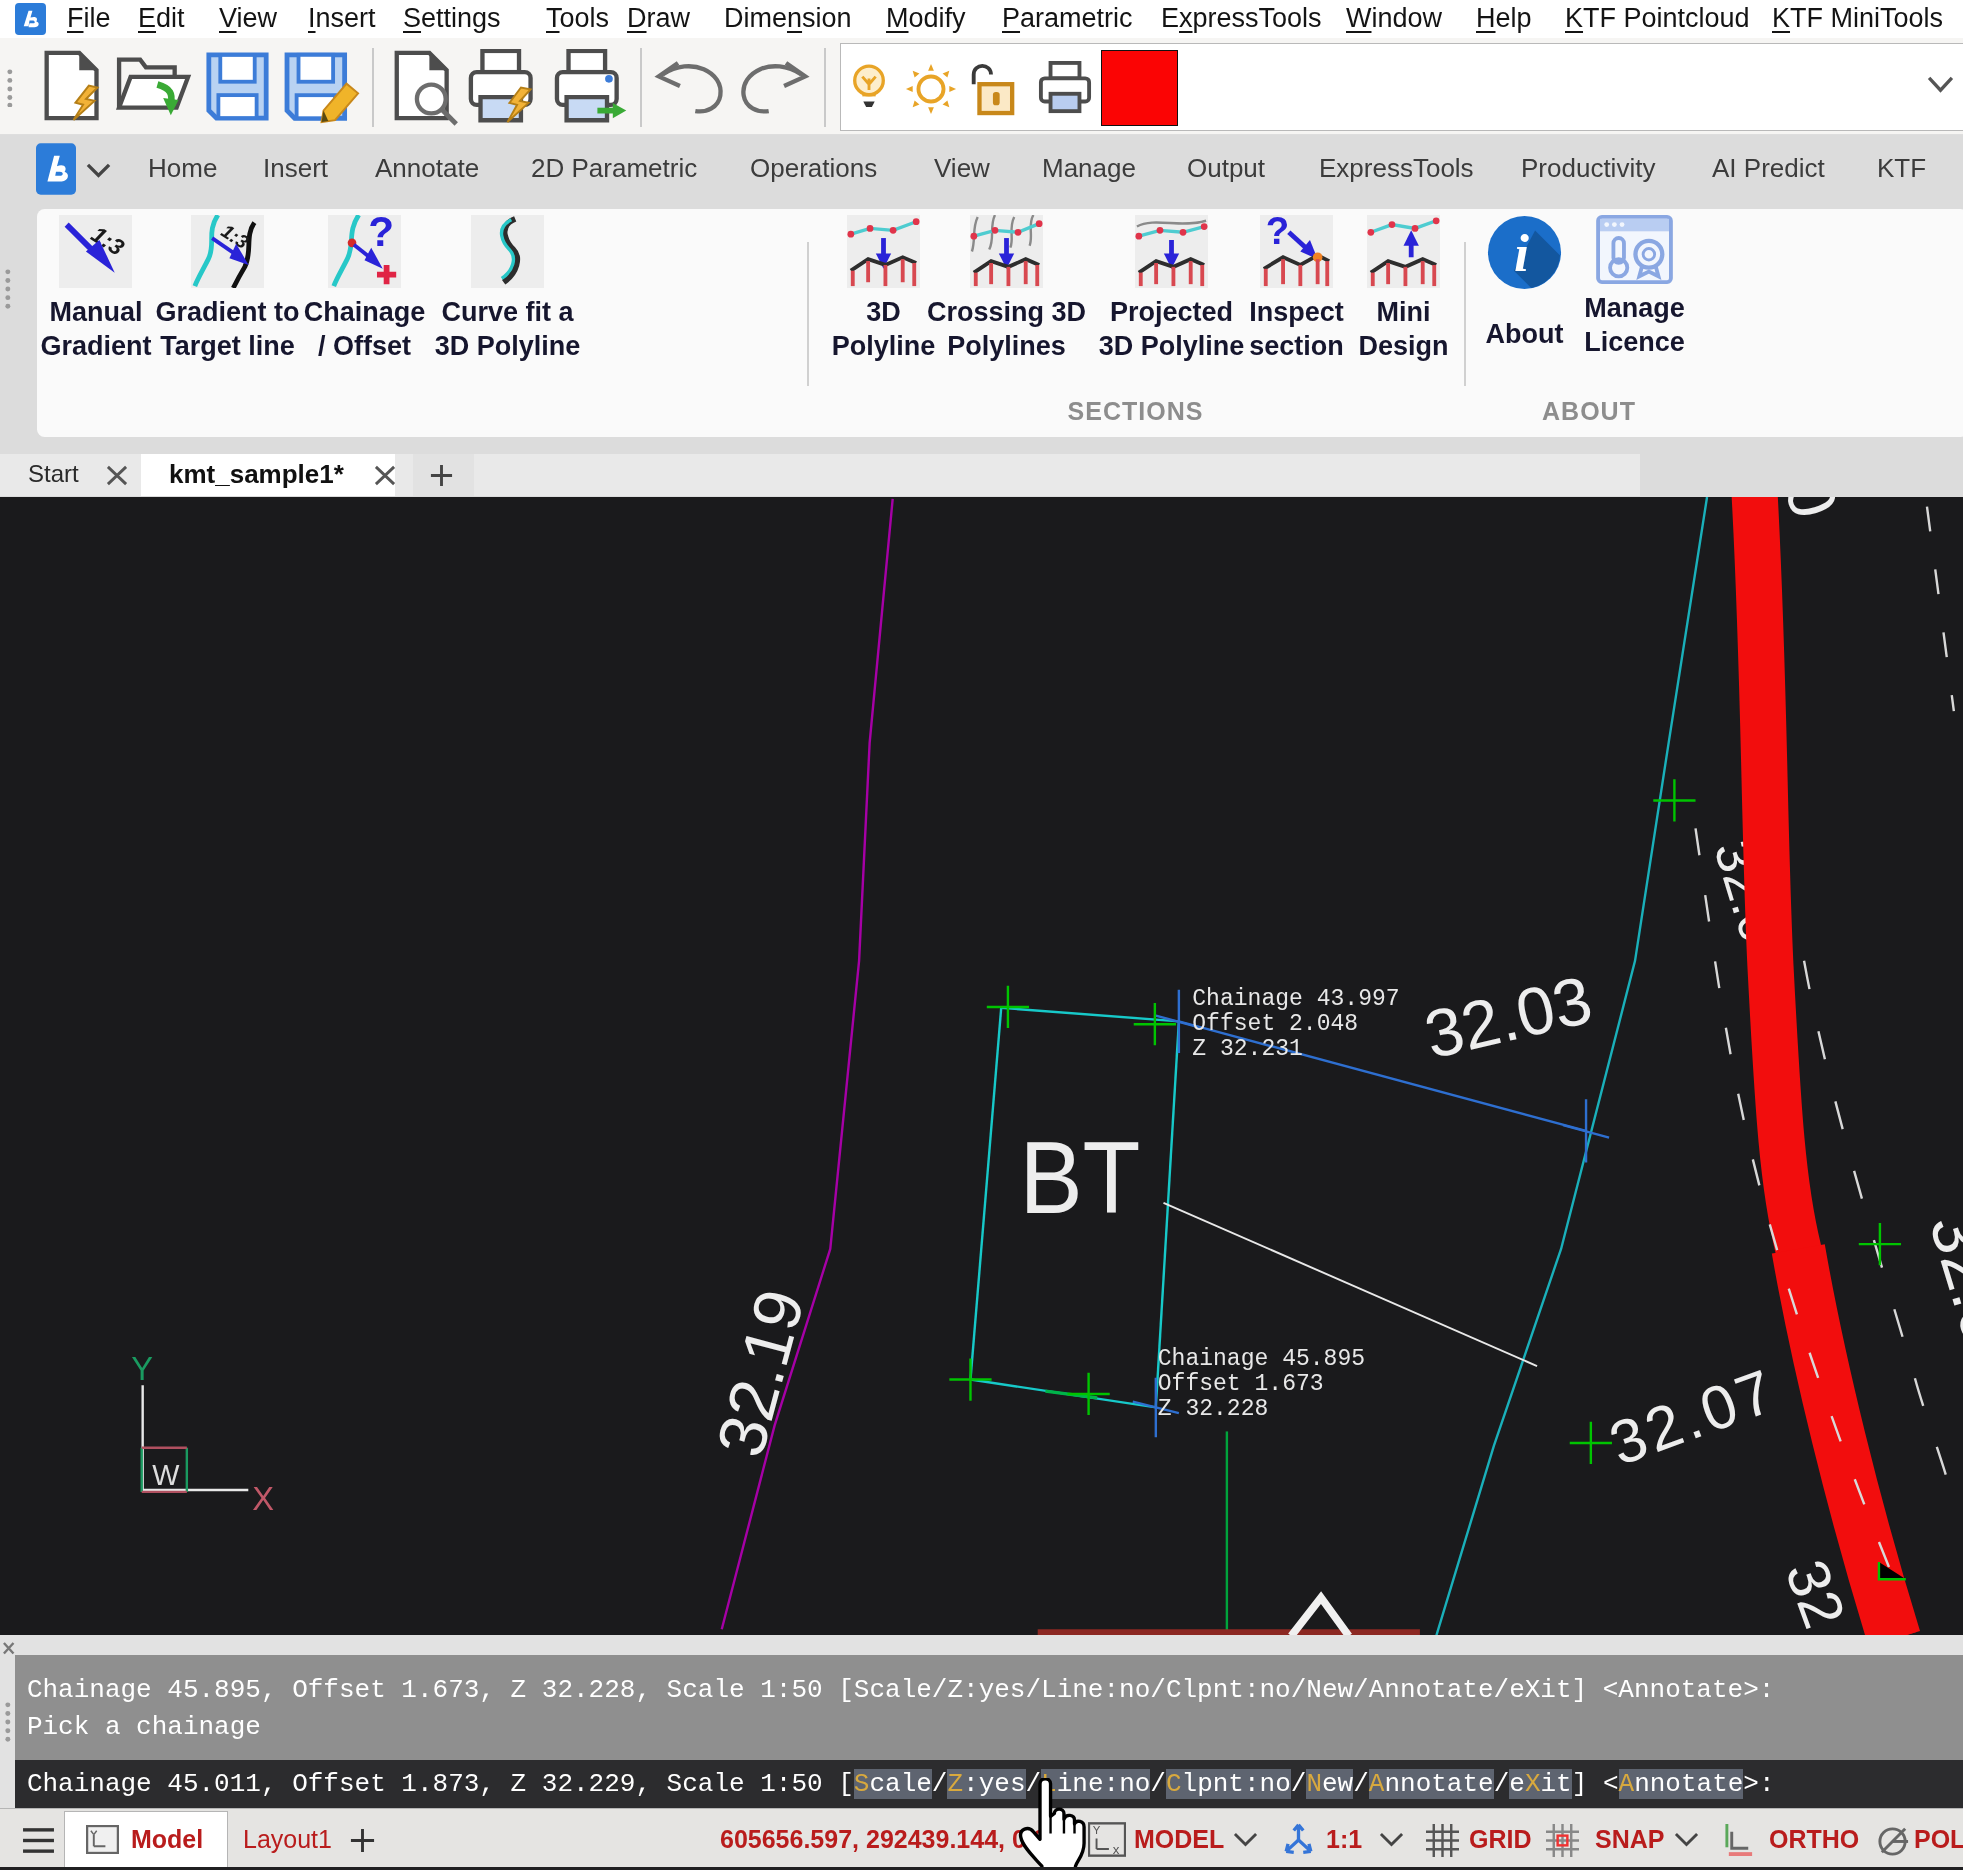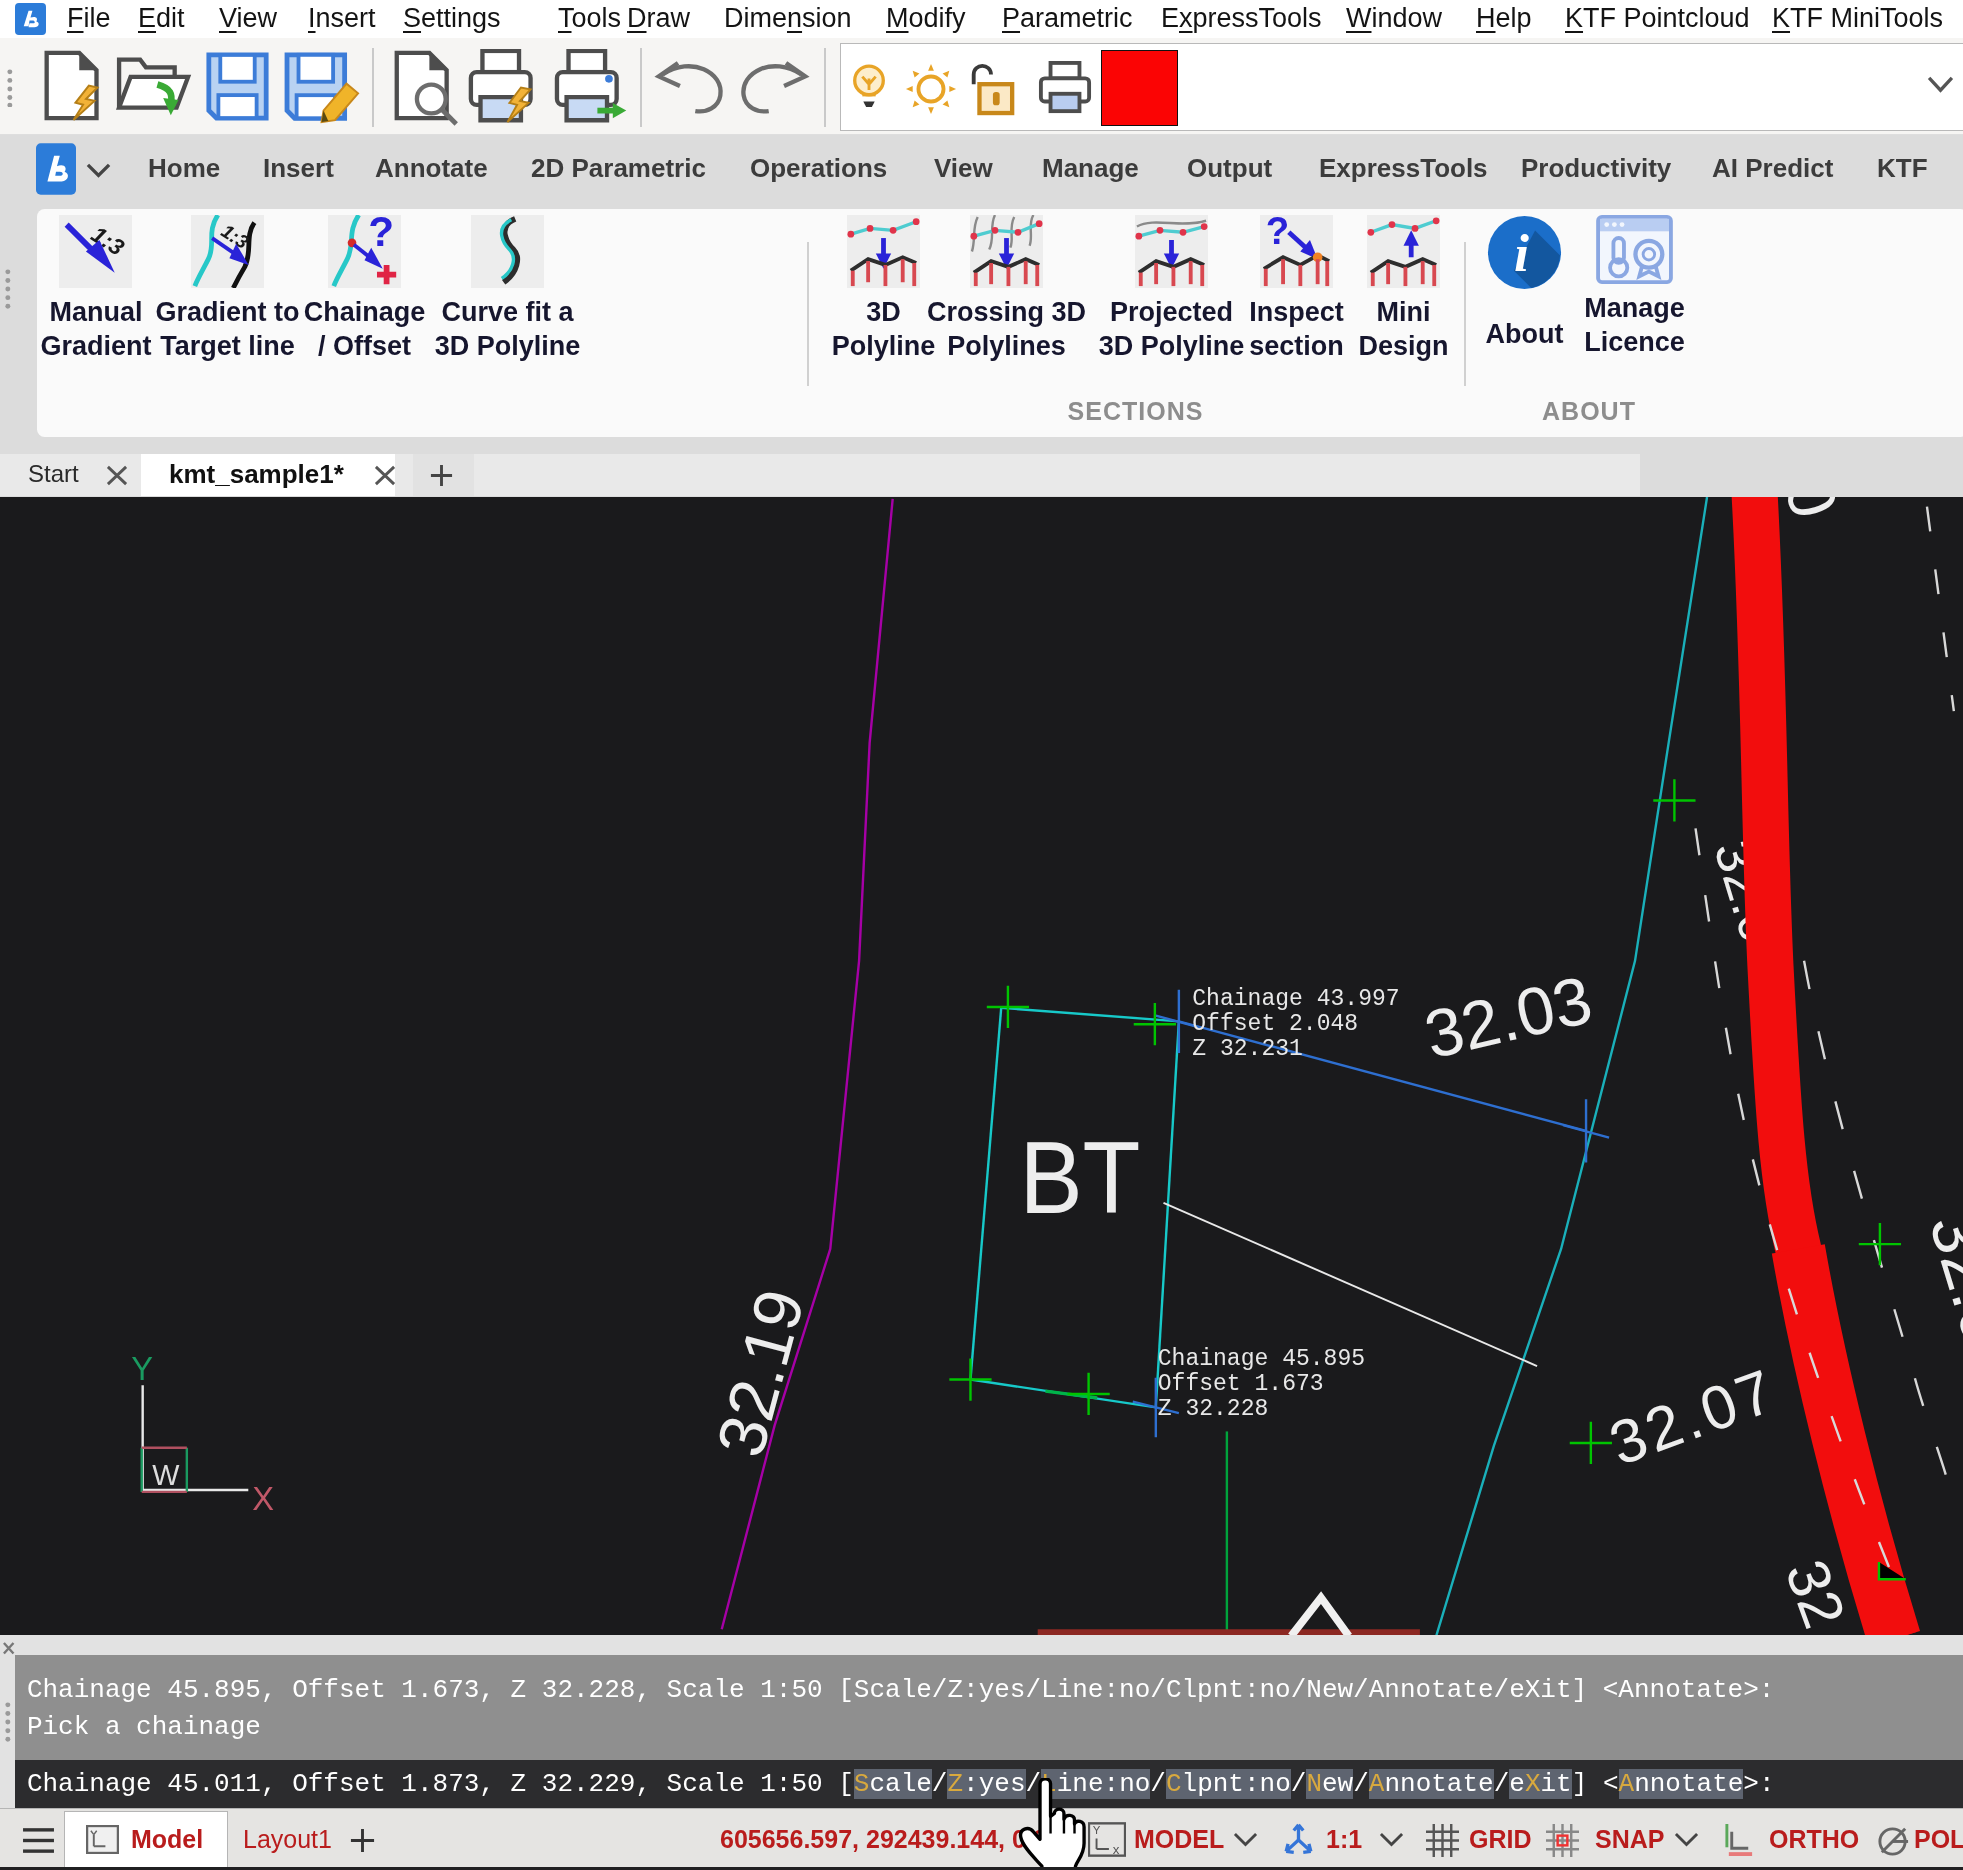--- a/index.html
+++ b/index.html
@@ -7,21 +7,21 @@
   body { position:relative; background:#dcdcdc; font-family:"Liberation Sans",sans-serif; }
   .abs { position:absolute; }
   
   #menubar { position:absolute; left:0; top:0; width:1964px; height:38px; background:#ffffff; }
   #menubar .mi { position:absolute; top:0; line-height:37px; font-size:27px; color:#141414; }
   #menubar .mi u { text-decoration-thickness:1.9px; text-underline-offset:3.8px; }
   
   #toolbar { position:absolute; left:0; top:38px; width:1964px; height:97px; background:#f6f5f3; border-bottom:1px solid #dedede; }
   .tsep { position:absolute; top:9.6px; width:1.9px; height:79px; background:#c9c9c9; }
   
-  #rtabs { position:absolute; left:0; top:135px; width:1964px; height:66px; background:#dcdcdc;font-weight:bold; }
+  #rtabs { position:absolute; left:0; top:135px; width:1964px; height:66px; background:#dcdcdc; }
   #rtabs .rt { position:absolute; top:0; line-height:66px; font-size:26px; color:#3c3c3c; }
   
   #ribbon { position:absolute; left:0; top:202px; width:1964px; height:253px; background:#dcdcdc; }
   #rpanel { position:absolute; left:37px; top:6.7px; width:1931px; height:228px; background:#fafafa; border-radius:7.7px; }
   .tool { position:absolute; top:12.5px; width:211px; text-align:center; }
   .tool .ic { display:block; margin:0 auto; background:#ededed; }
   .tool .lb { margin-top:7.7px; font-size:27px; font-weight:600; color:#16162e; line-height:34px; white-space:pre; }
   .gsep { position:absolute; top:40px; width:1.9px; height:144px; background:#d0d0d0; }
   .glabel { position:absolute; top:195px; font-size:25px; font-weight:700; color:#8d8d8d; letter-spacing:1px; }
   
@@ -45,21 +45,21 @@
 <div id="menubar">
   <svg class="abs" style="left:15.4px;top:2.9px" width="31" height="32" viewBox="0 0 32 33">
     <rect x="0" y="0" width="32" height="33" rx="4" fill="#2c7cd9"></rect>
     <path d="M9 24 L14 8 L18 8 L16 15 C22 13 24 16 22 19 C26 20 25 25 20 25 L14 25 L15 21 L19 21 C21 21 21 18 18 18 L15 18 L14 24 Z" fill="#ffffff"></path>
   </svg>
   <span class="mi" style="left:67px"><u>F</u>ile</span>
   <span class="mi" style="left:138px"><u>E</u>dit</span>
   <span class="mi" style="left:219px"><u>V</u>iew</span>
   <span class="mi" style="left:308px"><u>I</u>nsert</span>
   <span class="mi" style="left:403px"><u>S</u>ettings</span>
-  <span class="mi" style="left:558px"><u>T</u>ools</span>
+  <span class="mi" style="left:546px"><u>T</u>ools</span>
   <span class="mi" style="left:627px"><u>D</u>raw</span>
   <span class="mi" style="left:724px">Dime<u>n</u>sion</span>
   <span class="mi" style="left:886px"><u>M</u>odify</span>
   <span class="mi" style="left:1002px"><u>P</u>arametric</span>
   <span class="mi" style="left:1161px">E<u>x</u>pressTools</span>
   <span class="mi" style="left:1346px"><u>W</u>indow</span>
   <span class="mi" style="left:1476px"><u>H</u>elp</span>
   <span class="mi" style="left:1565px"><u>K</u>TF Pointcloud</span>
   <span class="mi" style="left:1772px"><u>K</u>TF MiniTools</span>
 </div>

